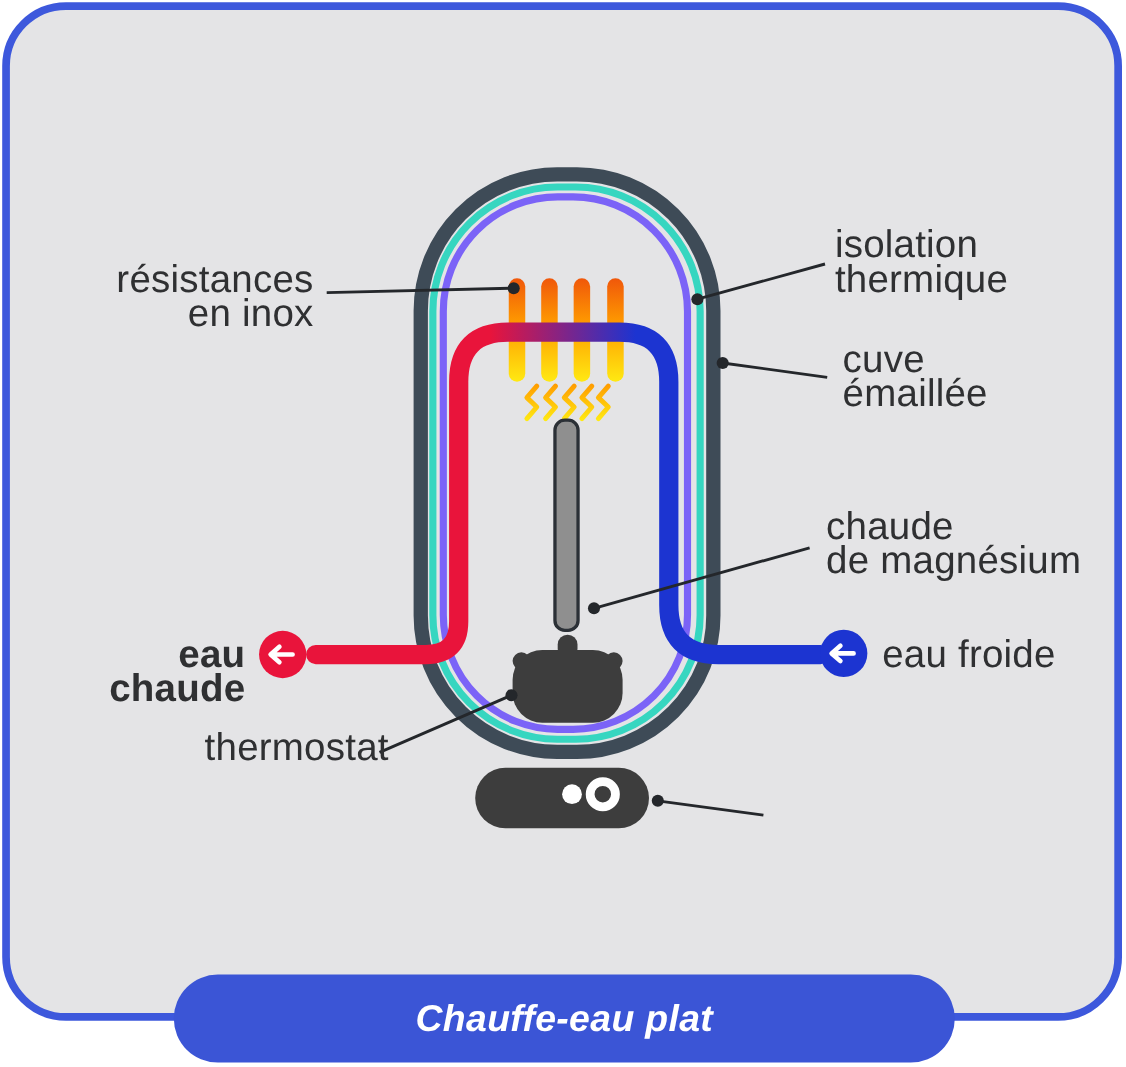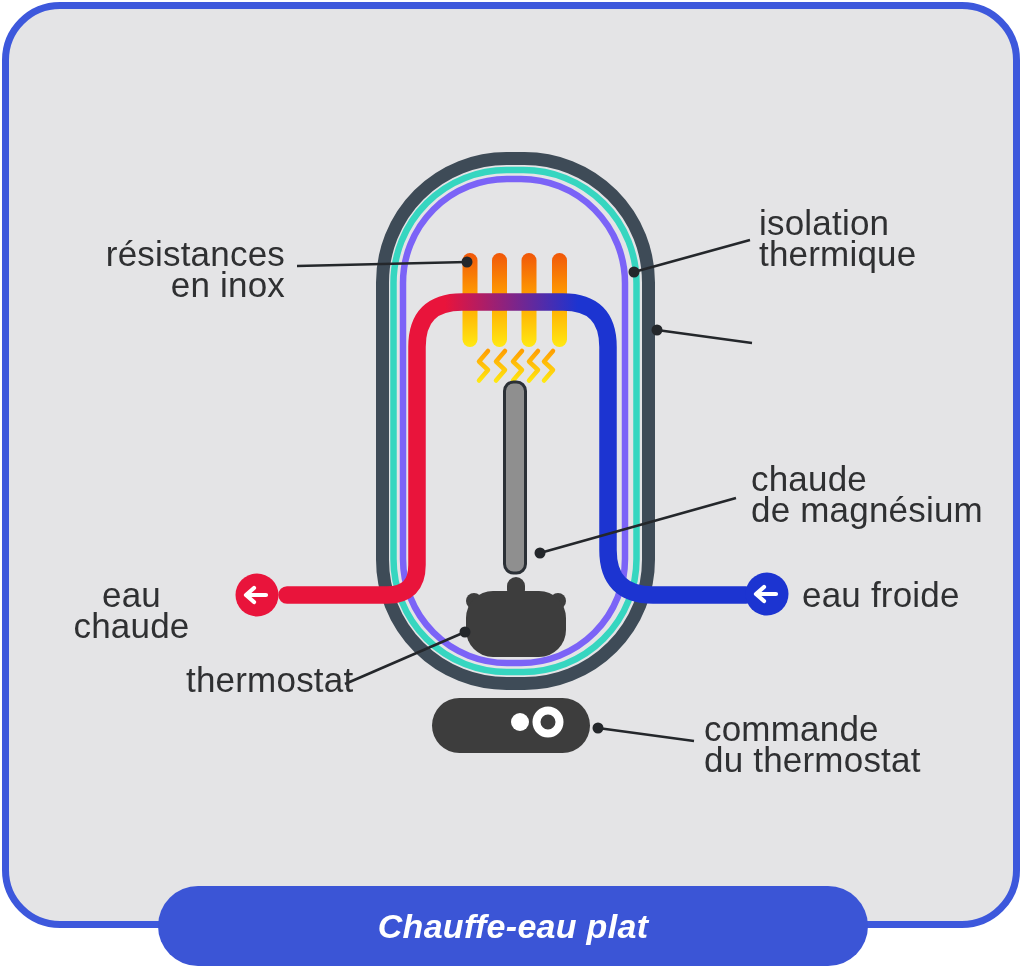--- a/index.html
+++ b/index.html
@@ -13,21 +13,21 @@
   }
   #diagram-svg{position:absolute;left:0;top:0;z-index:2;}
   .lbl{
     position:absolute;z-index:3;font-size:35px;line-height:31px;
     color:var(--text);white-space:pre-line;letter-spacing:.2px;font-weight:400;
   }
   .lbl-resistances{left:60px;top:238px;width:225px;text-align:right;}
   .lbl-isolation{left:759px;top:207px;}
   .lbl-cuve{left:766px;top:311px;}
   .lbl-anode{left:751px;top:463px;}
-  .lbl-eau-chaude{left:40px;top:579px;width:183px;text-align:center;}
+  .lbl-eau-chaude{left:40px;top:579px;width:183px;text-align:right;font-weight:bold;}
   .lbl-eau-froide{left:802px;top:579px;}
   .lbl-thermostat{left:186px;top:664px;}
   .lbl-commande{left:704px;top:713px;}
   #banner{
     position:absolute;left:158px;top:886px;width:710px;height:80px;z-index:4;
     background:var(--banner-bg);border-radius:40px;
     display:flex;align-items:center;justify-content:center;font-style:italic;
   }
   #banner-title{
     color:#ffffff;font-size:34px;font-weight:bold;letter-spacing:.3px;
@@ -120,25 +120,25 @@
     <g>
       <circle cx="767" cy="594" r="21.5" style="fill:var(--cold)"></circle>
       <path d="M776,594 H759 M764,587 L756,594 L764,601" fill="none" stroke="#ffffff" stroke-width="4.2" stroke-linecap="round" stroke-linejoin="round"></path>
     </g>
   </svg>
 
   <div class="lbl lbl-resistances">résistances
 en inox</div>
   <div class="lbl lbl-isolation">isolation
 thermique</div>
+  <div class="lbl lbl-cuve">cuve
+émaillée</div>
   <div class="lbl lbl-anode">chaude
 de magnésium</div>
   <div class="lbl lbl-eau-chaude">eau chaude</div>
   <div class="lbl lbl-thermostat">thermostat</div>
   <div class="lbl lbl-eau-froide">eau froide</div>
-  <div class="lbl lbl-commande">commande
-du thermostat</div>
 
   <div id="banner">
     <span id="banner-title">Chauffe-eau plat</span>
   </div>
 
 </div>
 
 </body></html>

